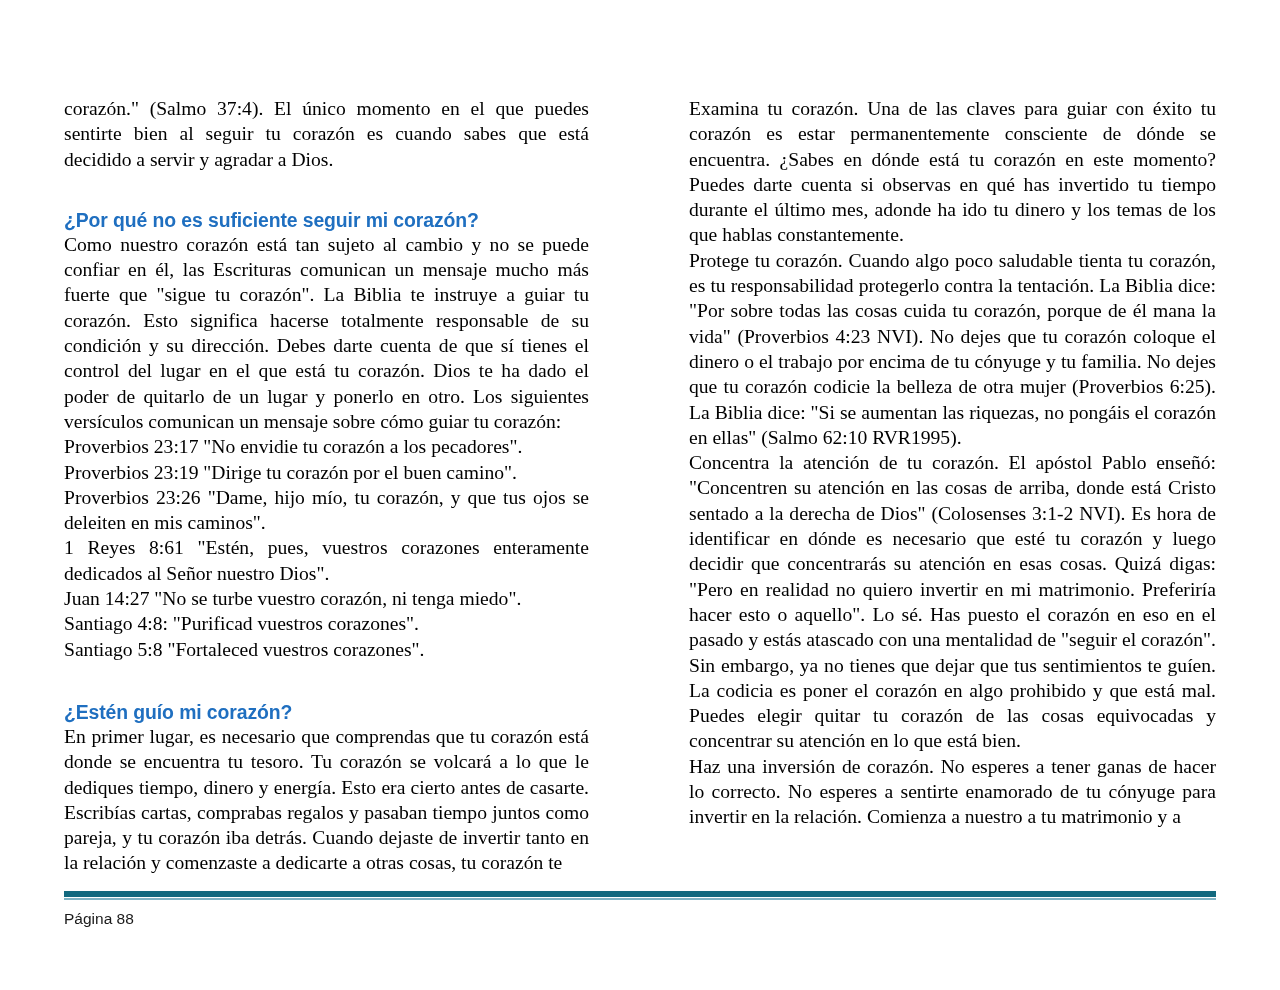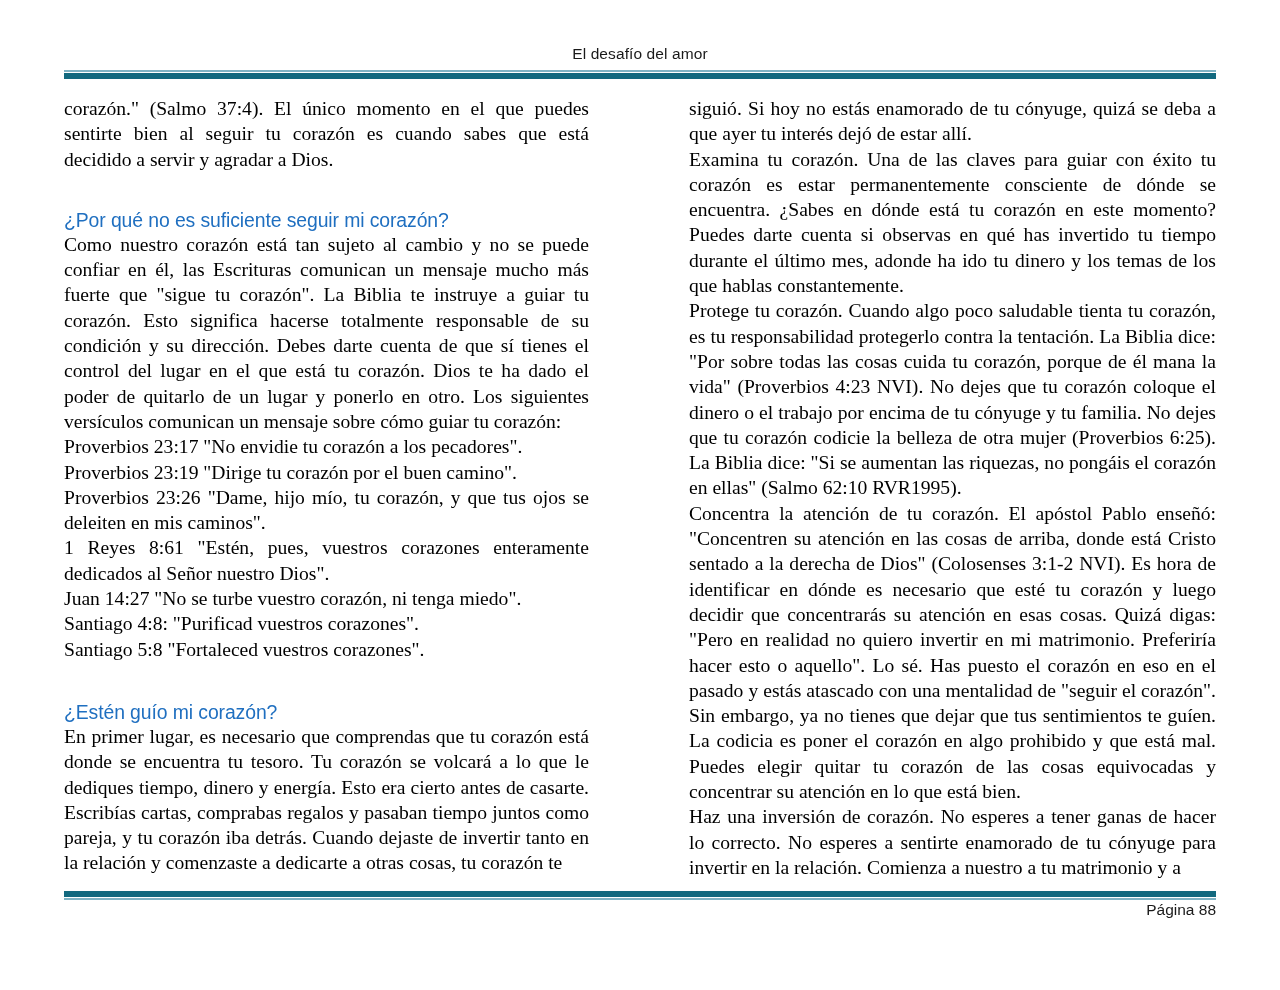--- a/index.html
+++ b/index.html
@@ -86,21 +86,21 @@
   p.verse {
     margin: 0;
     font-size: 19.6px;
     line-height: 25.3px;
     text-align: justify;
   }
 
   h2.section-heading {
     margin: 0;
     font-family: "Liberation Sans", "DejaVu Sans", sans-serif;
-    font-weight: normal;
+    font-weight: bold;
     font-size: 19.4px;
     line-height: 24px;
     color: #1f6fc0;
     letter-spacing: -0.1px;
   }
 
   .spacer-before-heading { height: 36px; }
   .spacer-before-heading.tall { height: 38px; }
 
   
@@ -116,40 +116,33 @@
   }
   .rule-footer .gap {
     height: 1px;
     background: #ffffff;
   }
   .rule-footer .thin {
     height: 2px;
     background: #7fb3c4;
   }
   .footer-title {
-    text-align: right;
+    margin-top: 9px;
+    text-align: left;
     font-family: "Liberation Sans", "DejaVu Sans", sans-serif;
     font-size: 15.5px;
     line-height: 19px;
     color: #1a1a1a;
   }
 </style>
 </head>
 <body>
 
 <div class="page">
 
-  <div class="header-area">
-    <div class="header-title">El desafío del amor</div>
-    <div class="rule-header">
-      <div class="thin"></div>
-      <div class="gap"></div>
-      <div class="thick"></div>
-    </div>
-  </div>
 
   <div class="columns">
 
     <div class="column left">
 
       <p class="body">corazón." (Salmo 37:4). El único momento en el que puedes sentirte bien al seguir tu corazón es cuando sabes que está decidido a servir y agradar a Dios.</p>
 
       <div class="spacer-before-heading"></div>
 
       <h2 class="section-heading">¿Por qué no es suficiente seguir mi corazón?</h2>
@@ -168,21 +161,20 @@
 
       <div class="spacer-before-heading tall"></div>
 
       <h2 class="section-heading">¿Estén guío mi corazón?</h2>
 
       <p class="body">En primer lugar, es necesario que comprendas que tu corazón está donde se encuentra tu tesoro. Tu corazón se volcará a lo que le dediques tiempo, dinero y energía. Esto era cierto antes de casarte. Escribías cartas, comprabas regalos y pasaban tiempo juntos como pareja, y tu corazón iba detrás. Cuando dejaste de invertir tanto en la relación y comenzaste a dedicarte a otras cosas, tu corazón te</p>
     </div>
 
     <div class="column right">
 
-      <p class="body">siguió. Si hoy no estás enamorado de tu cónyuge, quizá se deba a que ayer tu interés dejó de estar allí.</p>
 
       <p class="body">Examina tu corazón. Una de las claves para guiar con éxito tu corazón es estar permanentemente consciente de dónde se encuentra. ¿Sabes en dónde está tu corazón en este momento? Puedes darte cuenta si observas en qué has invertido tu tiempo durante el último mes, adonde ha ido tu dinero y los temas de los que hablas constantemente.</p>
 
       <p class="body">Protege tu corazón. Cuando algo poco saludable tienta tu corazón, es tu responsabilidad protegerlo contra la tentación. La Biblia dice: "Por sobre todas las cosas cuida tu corazón, porque de él mana la vida" (Proverbios 4:23 NVI). No dejes que tu corazón coloque el dinero o el trabajo por encima de tu cónyuge y tu familia. No dejes que tu corazón codicie la belleza de otra mujer (Proverbios 6:25). La Biblia dice: "Si se aumentan las riquezas, no pongáis el corazón en ellas" (Salmo 62:10 RVR1995).</p>
 
       <p class="body">Concentra la atención de tu corazón. El apóstol Pablo enseñó: "Concentren su atención en las cosas de arriba, donde está Cristo sentado a la derecha de Dios" (Colosenses 3:1-2 NVI). Es hora de identificar en dónde es necesario que esté tu corazón y luego decidir que concentrarás su atención en esas cosas. Quizá digas: "Pero en realidad no quiero invertir en mi matrimonio. Preferiría hacer esto o aquello". Lo sé. Has puesto el corazón en eso en el pasado y estás atascado con una mentalidad de "seguir el corazón". Sin embargo, ya no tienes que dejar que tus sentimientos te guíen. La codicia es poner el corazón en algo prohibido y que está mal. Puedes elegir quitar tu corazón de las cosas equivocadas y concentrar su atención en lo que está bien.</p>
 
       <p class="body">Haz una inversión de corazón. No esperes a tener ganas de hacer lo correcto. No esperes a sentirte enamorado de tu cónyuge para invertir en la relación. Comienza a nuestro a tu matrimonio y a</p>
     </div>
   </div>

